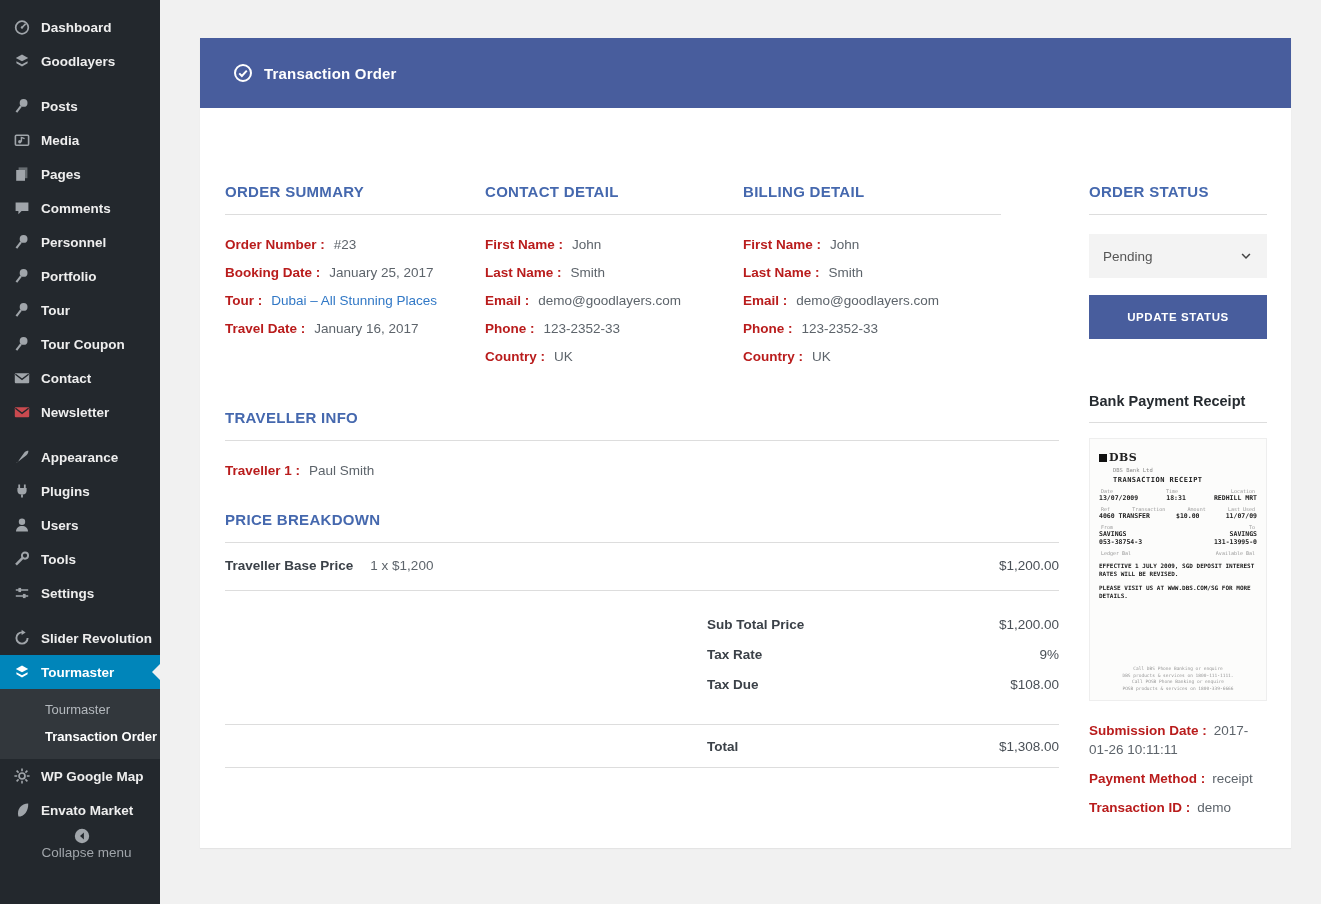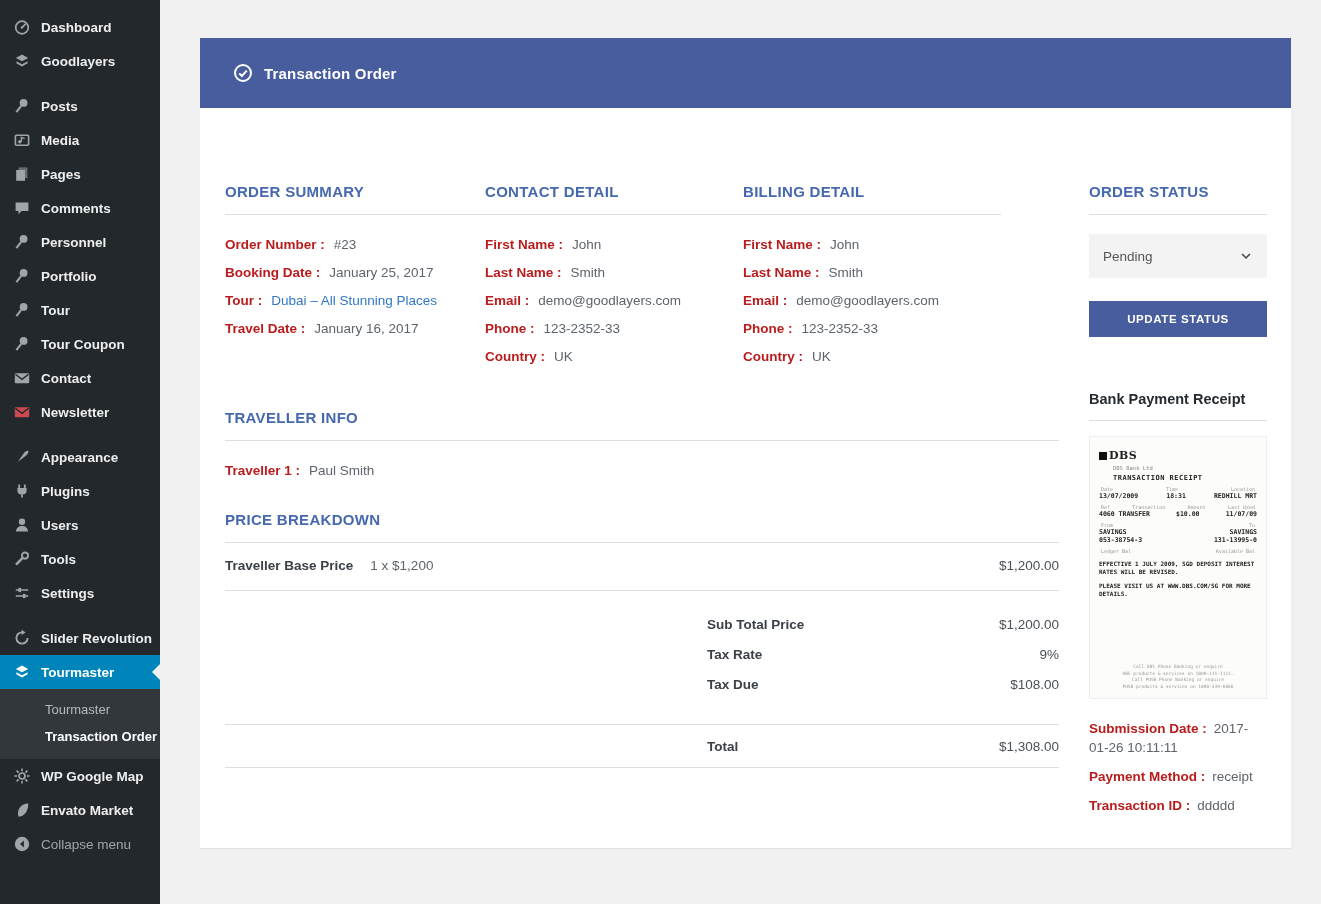--- a/index.html
+++ b/index.html
@@ -6,21 +6,21 @@
   html,body { width:1321px; height:904px; overflow:hidden; }
   body { background:#f1f1f1; font-family:"Liberation Sans","DejaVu Sans",sans-serif; }
 
   
   .sidebar { position:absolute; left:0; top:0; width:160px; height:904px; background:#23282d; padding-top:10px; z-index:5; }
   .sb-item { position:relative; display:flex; align-items:center; height:34px; padding-left:13px; cursor:pointer; color:#eeeeee; font-size:13.5px; font-weight:600; }
   .sb-item .icon { display:inline-flex; width:18px; height:18px; margin-right:10px; color:#a0a5aa; flex:none; }
   .sb-item.active { background:#0085ba; color:#fff; }
   .sb-item.active .icon { color:#fff; }
   .sb-item.active::after { content:''; position:absolute; right:0; top:50%; margin-top:-8px; border:8px solid transparent; border-right-color:#f1f1f1; }
-  .sb-item.muted { color:#a0a5aa; font-weight:500; }
+  .sb-item.muted { color:#a0a5aa; font-weight:500;flex-direction:column; }
   .sb-sep { height:11px; }
   .sb-sub { background:#32373c; padding:7px 0 9px 0; }
   .sb-sub-item { padding:6px 0 6px 45px; font-size:13px; color:#b4b9be; cursor:pointer; }
   .sb-sub-item.current { color:#ffffff; font-weight:700; }
 
   
   .content { position:absolute; left:160px; top:0; right:0; height:904px; }
   .card { position:absolute; left:40px; top:38px; width:1091px; height:810px; background:#ffffff; box-shadow:0 1px 1px rgba(0,0,0,0.05); }
   .card-header { height:70px; background:#485d9d; display:flex; align-items:center; padding-left:33px; }
   .card-header .hicon { width:20px; height:20px; color:#fff; display:inline-flex; margin-right:11px; }
@@ -52,21 +52,21 @@
   .p-summary { padding:19px 0 24px 0; }
   .p-srow { display:flex; line-height:30px; font-size:13.5px; }
   .p-srow .lbl { margin-left:482px; font-weight:700; color:#3b4148; }
   .p-srow .amt { margin-left:auto; color:#4a5057; }
   .p-total { display:flex; padding:14px 0 13px 0; font-size:13.5px; align-items:center; }
   .p-total .p-name { margin-left:482px; }
 
   
   .select { margin-top:19px; width:178px; height:44px; background:#f3f3f3; display:flex; align-items:center; padding:0 14px; font-size:13.5px; color:#555; cursor:pointer; }
   .select .chev { margin-left:auto; width:14px; height:14px; display:inline-flex; color:#444; }
-  .btn { display:block; margin-top:23px; width:178px; height:36px; background:#485d9d; color:#fff; border:none; font-family:inherit; font-size:11.5px; font-weight:700; letter-spacing:0.6px; cursor:pointer; }
+  .btn { display:block; margin-top:17px; width:178px; height:44px; background:#485d9d; color:#fff; border:none; font-family:inherit; font-size:11.5px; font-weight:700; letter-spacing:0.6px; cursor:pointer; }
   .r-head { margin-top:54px; font-size:14.5px; font-weight:700; color:#262b30; }
 
   
   .receipt { margin-top:15px; width:178px; height:263px; background:#fcfcfb; border:1px solid #eee; padding:12px 9px 8px 9px; display:flex; flex-direction:column; font-family:"DejaVu Sans Mono",monospace; color:#222; cursor:pointer; }
   .r-logo-row { display:flex; align-items:center; }
   .r-sq { width:8px; height:8px; background:#111; margin-right:2px; }
   .r-logo { font-family:"DejaVu Serif",serif; font-weight:700; font-size:11px; letter-spacing:0.5px; }
   .r-bank { margin:3px 0 0 14px; font-size:5.5px; color:#888; }
   .r-title { margin:3px 0 0 14px; font-size:7px; font-weight:700; letter-spacing:0.5px; }
   .r-row { display:flex; justify-content:space-between; }
@@ -447,18 +447,18 @@
             <div class="r-space"></div>
             <div class="r-foot">Call DBS Phone Banking or enquire</div>
             <div class="r-foot">DBS products &amp; services on 1800-111-1111.</div>
             <div class="r-foot">Call POSB Phone Banking or enquire</div>
             <div class="r-foot">POSB products &amp; services on 1800-339-6666</div>
           </div>
 
         <div class="meta" id="f-meta">
             <div class="field"><span class="flabel">Submission Date :</span><span class="fvalue">2017-01-26 10:11:11</span></div>
             <div class="field"><span class="flabel">Payment Method :</span><span class="fvalue">receipt</span></div>
-            <div class="field"><span class="flabel">Transaction ID :</span><span class="fvalue">ddddd</span></div>
+            <div class="field"><span class="flabel">Transaction ID :</span><span class="fvalue">demo</span></div>
           </div>
       </aside>
     </div>
   </div>
 </main>
 
 </body></html>

